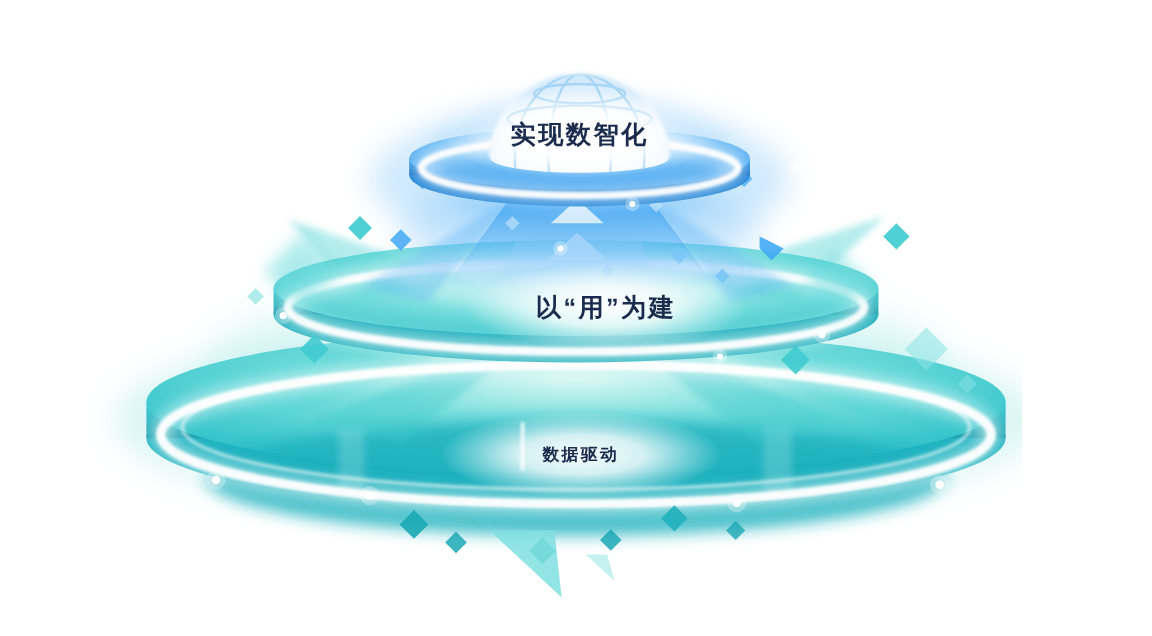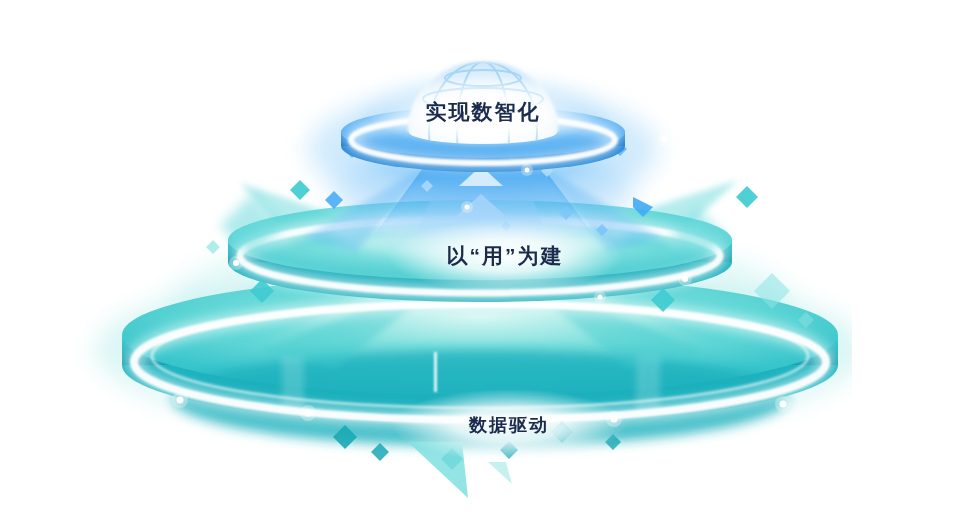--- a/index.html
+++ b/index.html
@@ -6,21 +6,21 @@
   .stage{position:relative;width:852px;height:530px;background:#ffffff;overflow:hidden;
          font-family:"Liberation Sans","DejaVu Sans",sans-serif;}
   .stage svg{position:absolute;left:0;top:0;}
   .tier-label{position:absolute;transform:translate(-50%,-50%);font-weight:bold;color:#1a2b4d;
               letter-spacing:2px;white-space:nowrap;font-size:21px;z-index:5;}
   .tier-label::before{content:"";position:absolute;left:50%;top:50%;width:235px;height:72px;
               transform:translate(-50%,-50%);z-index:-1;
               background:radial-gradient(ellipse closest-side,rgba(255,255,255,.97) 0%,rgba(255,255,255,.8) 45%,rgba(255,255,255,0) 100%);}
   .tier-label.top{left:483px;top:112px;}
   .tier-label.mid{left:505px;top:256px;}
-  .tier-label.bot{left:509px;top:379px;font-size:18px;margin-top:46px;}
+  .tier-label.bot{left:484px;top:379px;font-size:14px;}
 </style>
 </head>
 <body>
 
 <div class="stage">
   <svg width="960" height="530" viewBox="0 0 960 530">
     <defs>
       <filter id="f1" x="-50%" y="-50%" width="200%" height="200%">
           <feGaussianBlur stdDeviation="1.2"></feGaussianBlur>
         </filter>

